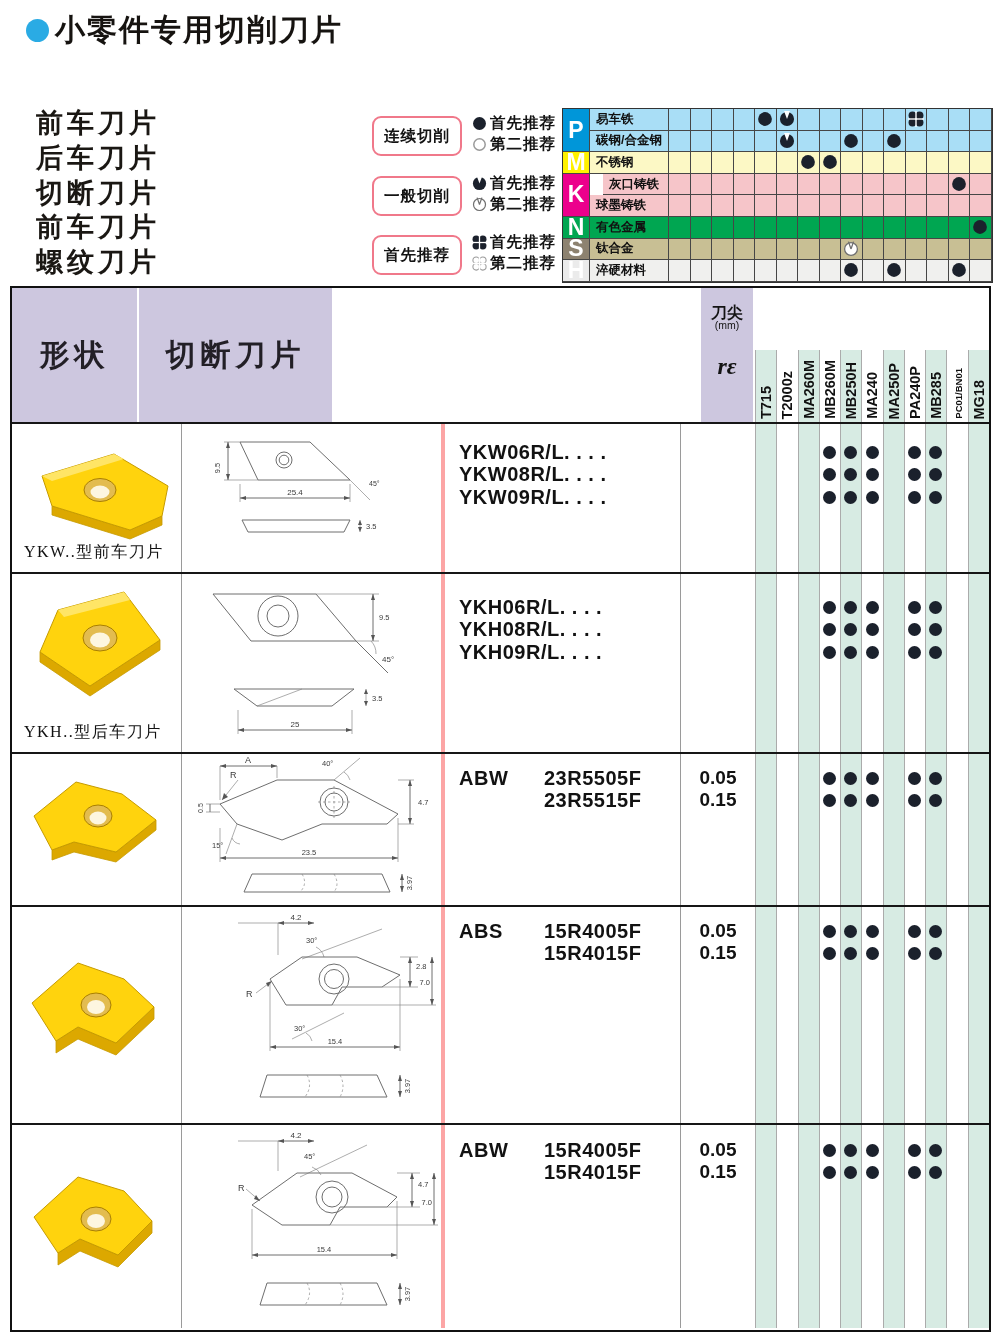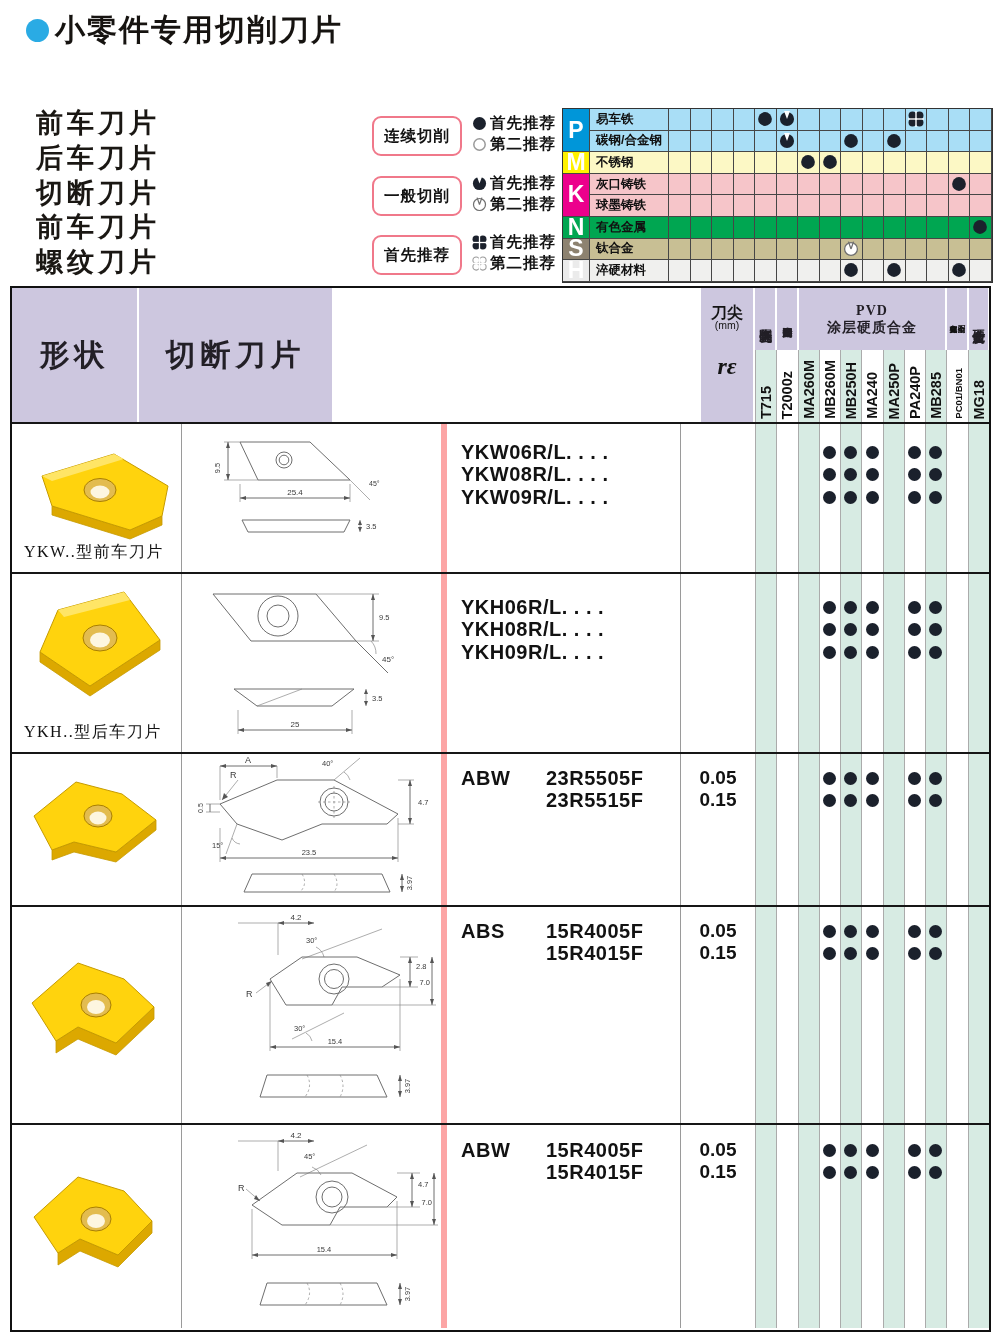--- a/index.html
+++ b/index.html
@@ -59,21 +59,21 @@
   .gcol{position:absolute;top:0;bottom:0;box-sizing:border-box;border-left:1px solid #ababab;}
   .gcol.green{background:#d7ebe3;}
   .code-txt{position:absolute;bottom:3px;left:50%;transform:translateX(-50%) rotate(180deg);
             writing-mode:vertical-rl;font-weight:bold;font-size:14.5px;color:#111;white-space:nowrap;}
   .code-txt.small{font-size:9.5px;}
   
   .trow{position:relative;display:flex;border-top:2px solid #161616;box-sizing:border-box;}
   .cell{position:relative;box-sizing:border-box;height:100%;}
   .c-shape{width:169px;}
   .c-spec{width:260px;border-left:1px solid #9a9a9a;}
-  .c-model{width:239px;border-left:6px solid #fca5a5;padding-left:14px;}
+  .c-model{width:239px;border-left:4px solid #fca5a5;padding-left:14px;}
   .c-re{width:75px;border-left:1px solid #9a9a9a;}
   .c-grades{width:234px;overflow:hidden;}
   .mline{height:22.4px;line-height:22.4px;font-weight:bold;font-size:20px;letter-spacing:0.5px;
          color:#121212;white-space:pre;}
   .mline .prefix{display:inline-block;width:85px;}
   .rline{height:22.4px;line-height:22.4px;font-weight:bold;font-size:19px;text-align:center;color:#121212;}
   .dot{position:absolute;width:13px;height:13px;border-radius:50%;background:#1b212c;}
   .caption{position:absolute;left:12px;bottom:9px;font-family:"Liberation Serif","DejaVu Serif",serif;
            font-size:16px;letter-spacing:1.5px;color:#111;white-space:nowrap;}
   .shape-svg{position:absolute;left:0;top:0;}
@@ -286,21 +286,21 @@
       <div class="mc-cell" style="background: rgb(252, 248, 197); grid-area: 3 / 11;"></div>
       <div class="mc-cell" style="background: rgb(252, 248, 197); grid-area: 3 / 12;"></div>
       <div class="mc-cell" style="background: rgb(252, 248, 197); grid-area: 3 / 13;"></div>
       <div class="mc-cell" style="background: rgb(252, 248, 197); grid-area: 3 / 14;"></div>
       <div class="mc-cell" style="background: rgb(252, 248, 197); grid-area: 3 / 15;"></div>
       <div class="mc-cell" style="background: rgb(252, 248, 197); grid-area: 3 / 16;"></div>
       <div class="mc-cell" style="background: rgb(252, 248, 197); grid-area: 3 / 17;"></div>
       <div class="mc-cell" style="background: rgb(236, 0, 140); grid-area: 4 / 1 / span 2;">
         <span class="mc-letter">K</span>
       </div>
-      <div class="mc-cell mc-name" style="background: rgb(246, 197, 201); grid-area: 4 / 2;">灰口铸铁</div>
+      <div class="mc-cell mc-name" style="background: rgb(246, 197, 201); grid-area: 4 / 2; margin-left: 13px;">灰口铸铁</div>
       <div class="mc-cell" style="background: rgb(246, 197, 201); grid-area: 4 / 3;"></div>
       <div class="mc-cell" style="background: rgb(246, 197, 201); grid-area: 4 / 4;"></div>
       <div class="mc-cell" style="background: rgb(246, 197, 201); grid-area: 4 / 5;"></div>
       <div class="mc-cell" style="background: rgb(246, 197, 201); grid-area: 4 / 6;"></div>
       <div class="mc-cell" style="background: rgb(246, 197, 201); grid-area: 4 / 7;"></div>
       <div class="mc-cell" style="background: rgb(246, 197, 201); grid-area: 4 / 8;"></div>
       <div class="mc-cell" style="background: rgb(246, 197, 201); grid-area: 4 / 9;"></div>
       <div class="mc-cell" style="background: rgb(246, 197, 201); grid-area: 4 / 10;"></div>
       <div class="mc-cell" style="background: rgb(246, 197, 201); grid-area: 4 / 11;"></div>
       <div class="mc-cell" style="background: rgb(246, 197, 201); grid-area: 4 / 12;"></div>
@@ -415,43 +415,20 @@
         <span class="hlabel">形状</span>
         </div>
       <div class="hcell" style="left:127px;width:193px;">
         <span class="hlabel">切断刀片</span>
         </div>
       <div class="hcell" id="h-tip" style="left:689px;width:52px;">
         <span id="tip-name">刀尖</span>
         <span id="tip-unit">(mm)</span>
         <span id="tip-symbol">rε</span>
       </div>
-      <div id="group-band">
-          <div class="ghead" style="left: 0px; width: 20.2727px;">
-            <span class="gv" style="font-size: 13px;">金属陶瓷</span>
-          </div>
-          <div class="ghead" style="left: 22.2727px; width: 19.2727px;">
-            <span class="gv" style="font-size: 10px;">涂层金属陶瓷</span>
-          </div>
-          <div class="ghead" style="left: 43.5455px; width: 146.909px;">
-            <div class="gh-lines">
-              <div>PVD</div>
-              <div>涂层硬质合金</div>
-            </div>
-          </div>
-          <div class="ghead" style="left: 192.455px; width: 19.2727px;">
-            <div class="gv2">
-              <span>立方氮化硼</span>
-              <span>金刚石</span>
-            </div>
-          </div>
-          <div class="ghead" style="left: 213.727px; width: 19.2727px;">
-            <span class="gv" style="font-size: 13px;">硬质合金</span>
-          </div>
-        </div>
       <div id="code-band">
           <div class="gcol green" style="left: 0%; width: 9.09091%;">
             <span class="code-txt">T715</span>
           </div>
           <div class="gcol" style="left: 9.09091%; width: 9.09091%;">
             <span class="code-txt">T2000z</span>
           </div>
           <div class="gcol green" style="left: 18.1818%; width: 9.09091%;">
             <span class="code-txt">MA260M</span>
           </div>

